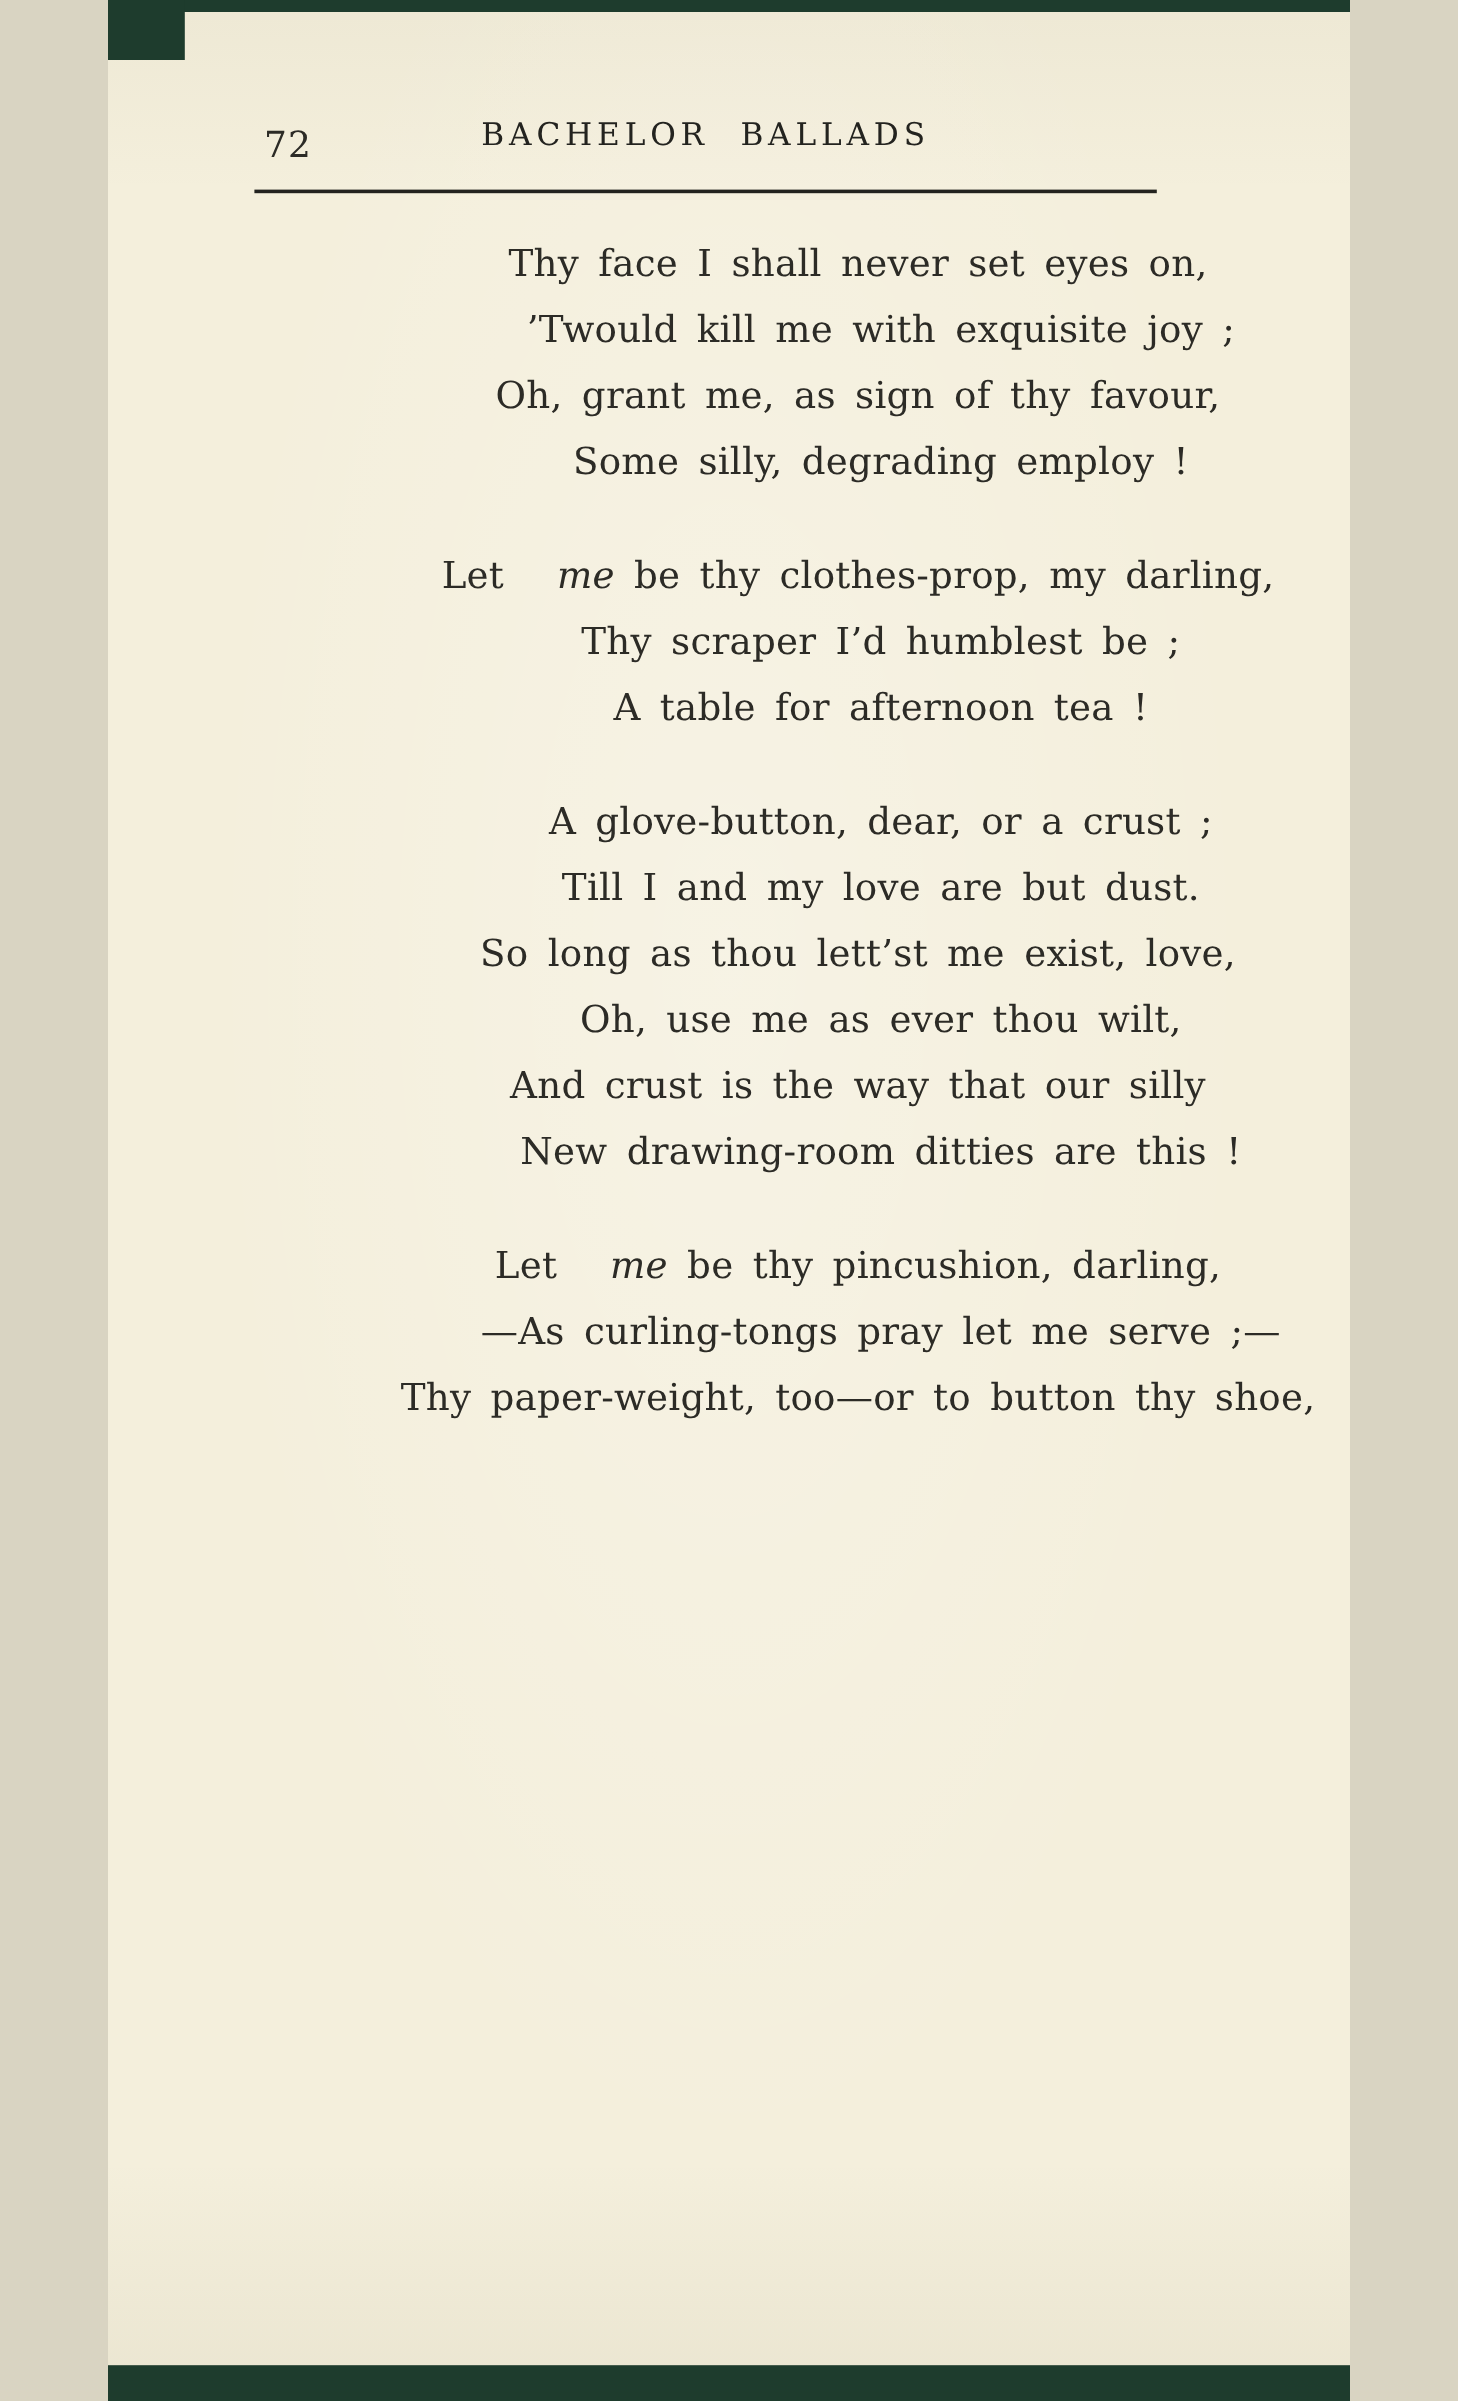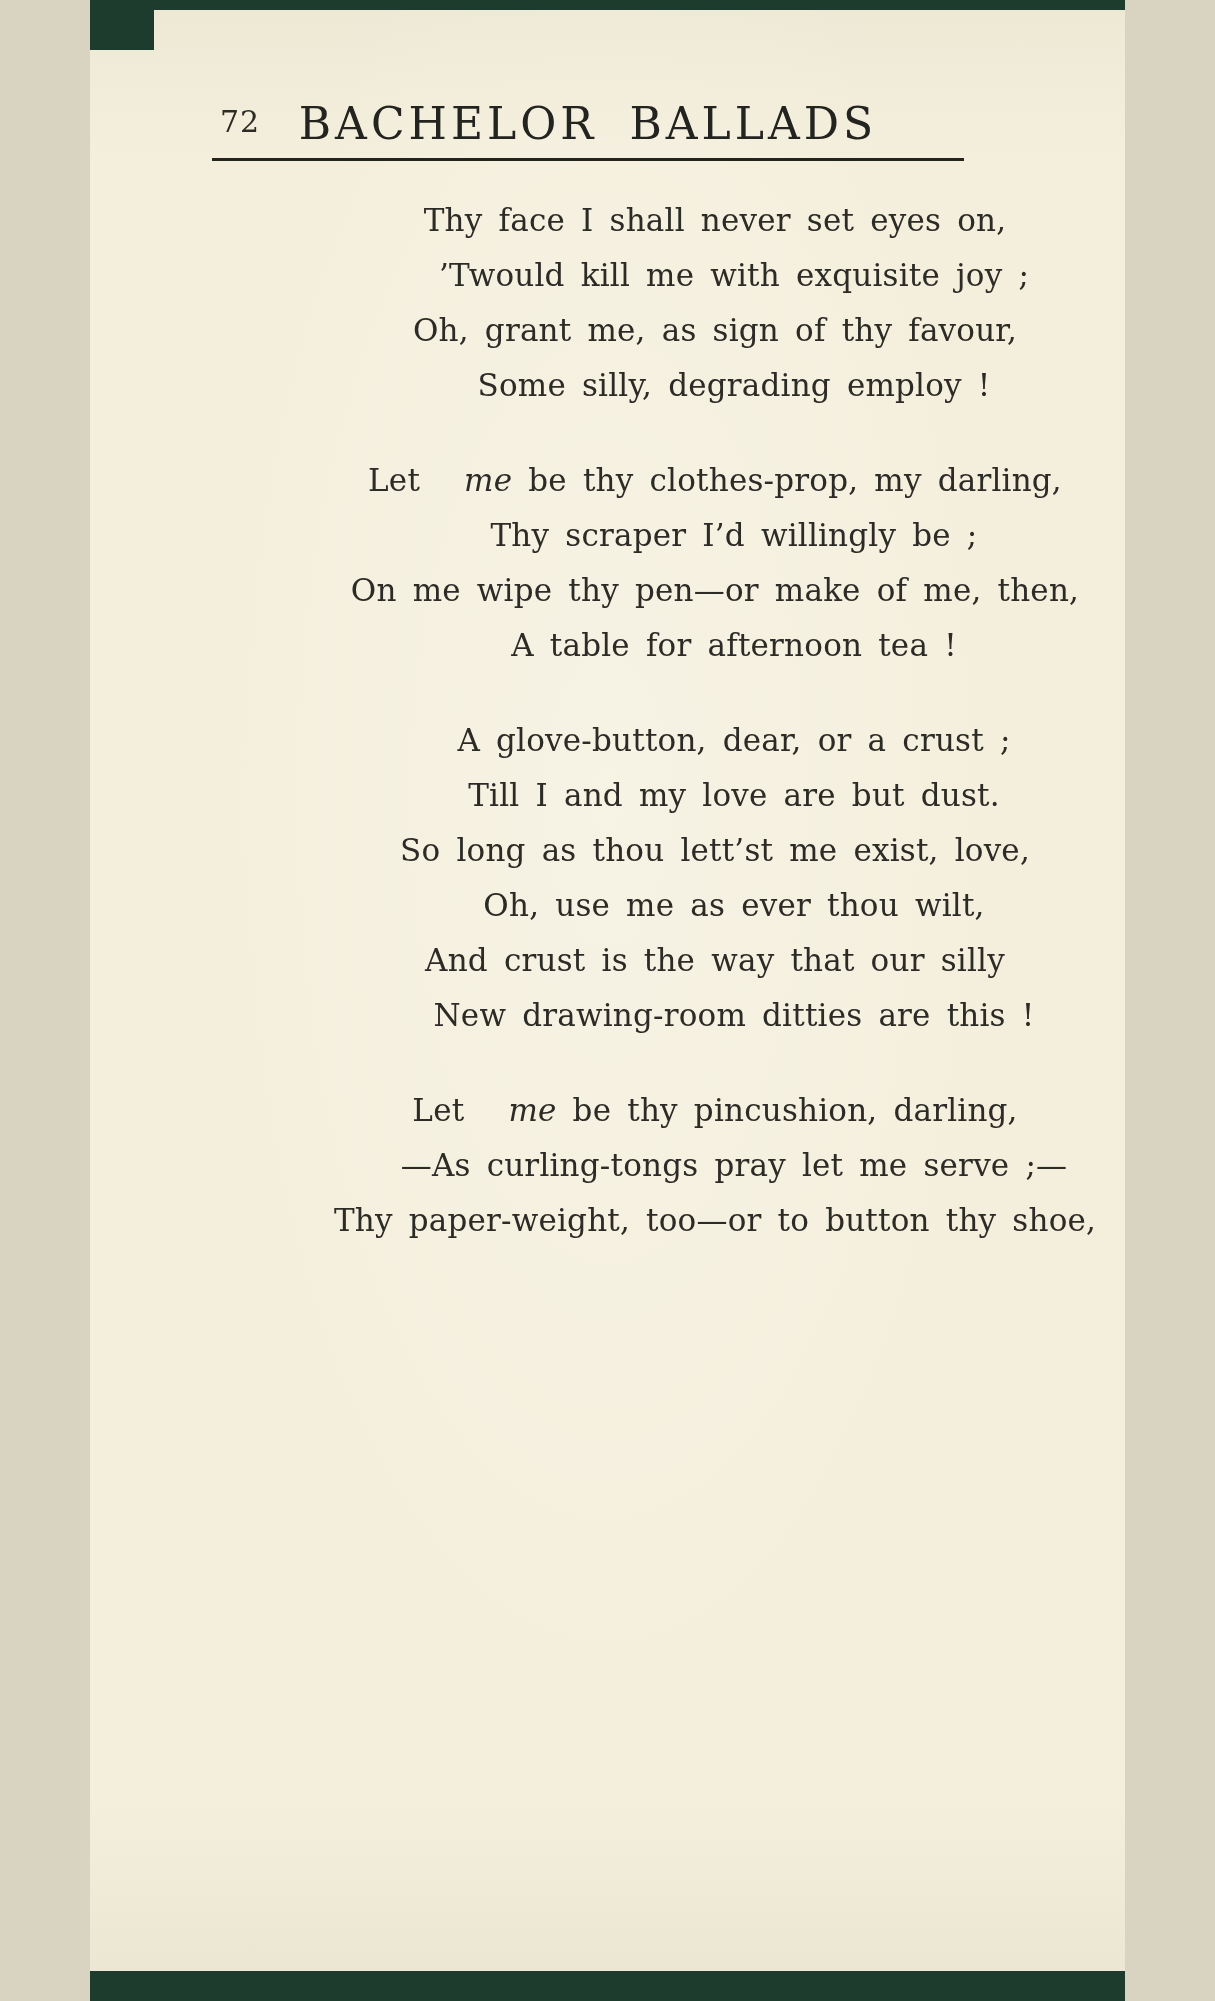--- a/index.html
+++ b/index.html
@@ -19,21 +19,21 @@
   .corner-block{position:absolute;top:0;left:0;width:64px;height:50px;background:var(--green,#1e3c2d);}
   .bottom-strip{position:absolute;left:0;right:0;bottom:0;height:30px;background:var(--green,#1e3c2d);}
 
   .header{position:absolute;top:98px;left:122px;width:752px;height:52px;}
   .page-number{
     position:absolute;left:8px;top:6px;
     font-size:30px;letter-spacing:1px;color:var(--ink,#2c2b26);
   }
   .running-title{
     text-align:center;
-    font-size:44px;
+    font-size:26px;
     letter-spacing:4px;
     word-spacing:14px;
     color:#23231f;
   }
   .rule{position:absolute;top:158px;left:122px;width:752px;height:3px;background:var(--rule,#23231f);}
 
   .poem{
     position:absolute;top:193px;left:165px;width:920px;
     font-size:31px;line-height:55px;
     word-spacing:6px;
@@ -62,22 +62,21 @@
 
   <div class="poem" id="poem">
       <div class="stanza">
         <div class="line"><span>Thy face I shall never set eyes on,</span></div>
         <div class="line indent"><span>’Twould kill me with exquisite joy ;</span></div>
         <div class="line"><span>Oh, grant me, as sign of thy favour,</span></div>
         <div class="line indent"><span>Some silly, degrading employ !</span></div>
       </div>
       <div class="stanza">
         <div class="line"><span>Let </span><span class="it">me</span><span> be thy clothes-prop, my darling,</span></div>
-        <div class="line indent"><span>Thy scraper I’d willingly be ;</span></div>
-        <div class="line"><span>On me wipe thy pen—or make of me, then,</span></div>
+        <div class="line indent"><span>Thy scraper I’d humblest be ;</span></div>
         <div class="line indent"><span>A table for afternoon tea !</span></div>
       </div>
       <div class="stanza">
         <div class="line indent"><span>A glove-button, dear, or a crust ;</span></div>
         <div class="line indent"><span>Till I and my love are but dust.</span></div>
         <div class="line"><span>So long as thou lett’st me exist, love,</span></div>
         <div class="line indent"><span>Oh, use me as ever thou wilt,</span></div>
         <div class="line"><span>And crust is the way that our silly</span></div>
         <div class="line indent"><span>New drawing-room ditties are this !</span></div>
       </div>

